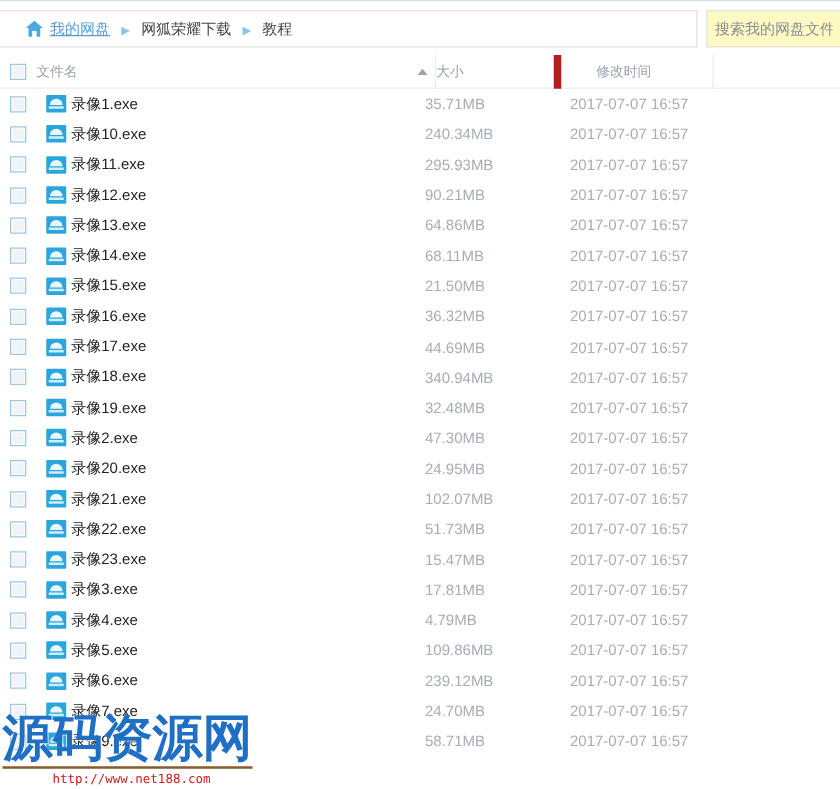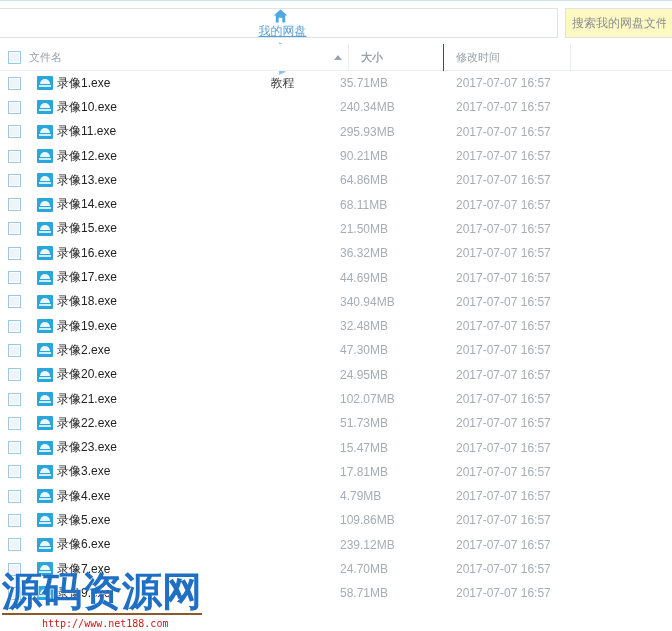--- a/index.html
+++ b/index.html
@@ -34,22 +34,21 @@
     height: 30px;
     box-sizing: border-box;
     border: 1px solid #dfe3e8;
     border-left: none;
     background: #fff;
   }
   .crumbs {
     display: flex;
     align-items: center;
     height: 100%;
-    padding-left: 8px;
-    flex-direction: column;
+    padding-left: 20px;
   }
   .home-icon {
     width: 15px;
     height: 14px;
     margin-right: 5px;
     flex: none;
     position: relative;
     top: 0px;
   }
   .crumb-link {
@@ -113,22 +112,22 @@
     position: absolute;
     top: 0;
     height: 27px;
     display: flex;
     align-items: center;
     font-size: 11px;
     color: #9aa2aa;
     box-sizing: border-box;
   }
   .th-name  { left: 0px;   width: 348px; padding-left: 8px; }
-  .th-size  { left: 348px; width: 95px;  padding-left: 12px; border-left: 1px solid #e9edf0; font-weight: bold; }
-  .th-time  { left: 443px; width: 127px; padding-left: 12px; border-left: 1px solid #b91c1c; font-family: Liberation Serif, serif; }
+  .th-size  { left: 348px; width: 95px;  border-left: 1px solid #e9edf0; }
+  .th-time  { left: 443px; width: 127px; padding-left: 28px; border-left: 6px solid #b91c1c; font-family: Liberation Serif, serif; }
   .th-extra { left: 570px; width: 102px;               border-left: 1px solid #e9edf0; }
 
   .chk {
     width: 13px; height: 13px;
     box-sizing: border-box;
     border: 1px solid #9cc7e4;
     background: #fff;
     flex: none;
     margin-right: 8px;
     position: relative;

